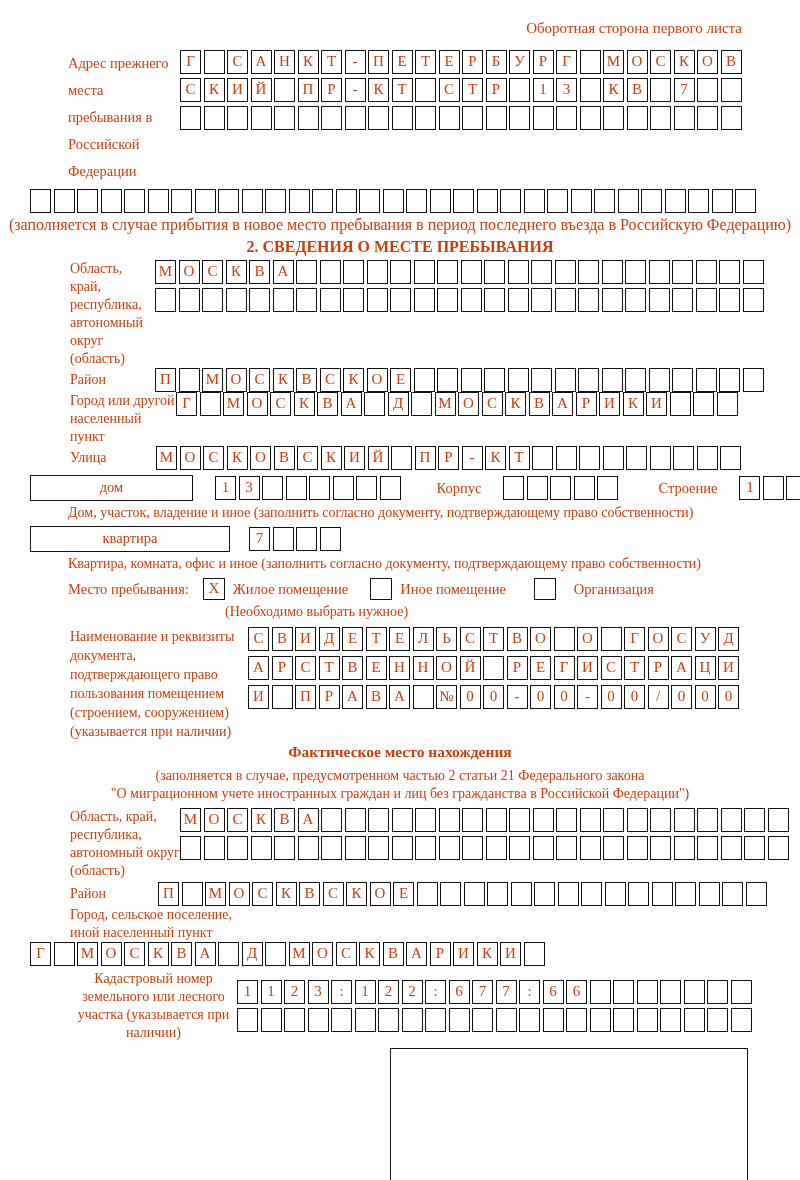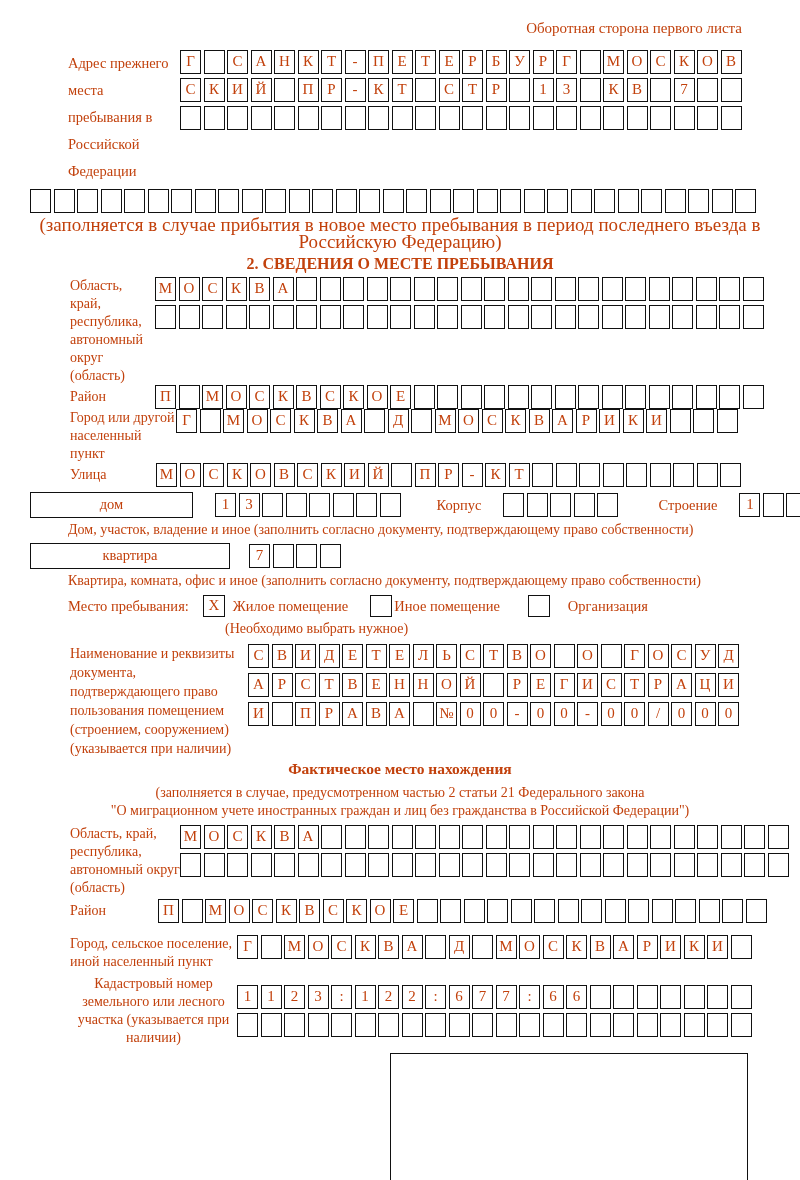--- a/index.html
+++ b/index.html
@@ -10,21 +10,21 @@
   }
   .page-header { padding:20px 58px 0 0; text-align:right; font-size:15px; }
   .flabel { font-size:14px; line-height:18px; }
   .cells { display:flex; gap:2.5px; }
   .cell {
     width:21px; height:24px; border:1.5px solid #111; background:#fff;
     font-size:15px; line-height:21px; text-align:center; flex:0 0 auto;
   }
   .rowstack { display:flex; flex-direction:column; gap:4px; }
   .frow { display:flex; align-items:flex-start; margin-left:30px; }
-  .note { text-align:center; font-size:19px; line-height:17px; }
+  .note { text-align:center; font-size:16px; line-height:17px; }
   .sec-title { text-align:center; font-weight:bold; font-size:16px; }
   .widebox {
     border:1.5px solid #111; height:26px; text-align:center;
     font-size:14.5px; line-height:23px; flex:0 0 auto;
   }
   .inline-label { font-size:14.5px; line-height:26px; white-space:nowrap; }
   .cbox {
     width:22px; height:22px; border:1.5px solid #111; display:inline-block;
     text-align:center; font-size:15px; line-height:19px; vertical-align:middle;
   }
@@ -352,21 +352,21 @@
         <span class="cell"></span>
       </div>
   </div>
   <div class="flabel" style="margin:3px 0 0 68px; font-size:14px;">Квартира, комната, офис и иное (заполнить согласно документу, подтверждающему право собственности)</div>
 
   <div class="stay-row" style="margin-top:5px;">
     <span>Место пребывания:</span>
     <span class="cbox" style="margin-left:14px;">X</span>
     <span style="margin-left:8px;">Жилое помещение</span>
     <span class="cbox" style="margin-left:22px;"></span>
-    <span style="margin-left:2px;">Иное помещение</span>
+    <span style="margin-left:8px;">Иное помещение</span>
     <span class="cbox" style="margin-left:28px;"></span>
     <span style="margin-left:18px;">Организация</span>
   </div>
   <div class="flabel" style="margin:3px 0 0 225px; font-size:14px;">(Необходимо выбрать нужное)</div>
 
   <div class="frow" style="margin-top:6px; min-height:110px;">
     <div class="flabel" style="width:218px; padding-left:40px; line-height:19px;">Наименование и реквизиты документа, подтверждающего право пользования помещением (строением, сооружением) (указывается при наличии)</div>
     <div class="rowstack" style="gap:5px;">
       <div class="cells">
           <span class="cell">С</span>
@@ -531,21 +531,21 @@
         <span class="cell"></span>
         <span class="cell"></span>
         <span class="cell"></span>
         <span class="cell"></span>
         <span class="cell"></span>
         <span class="cell"></span>
         <span class="cell"></span>
       </div>
   </div>
 
-  <div class="frow" style="margin-top:12px; min-height:36px;">
+  <div class="frow" style="margin-top:0; min-height:36px;flex-direction:column;">
     <div class="flabel" style="width:207px; padding-left:40px;">Город, сельское поселение, иной населенный пункт</div>
     <div class="cells">
         <span class="cell">Г</span>
         <span class="cell"></span>
         <span class="cell">М</span>
         <span class="cell">О</span>
         <span class="cell">С</span>
         <span class="cell">К</span>
         <span class="cell">В</span>
         <span class="cell">А</span>

